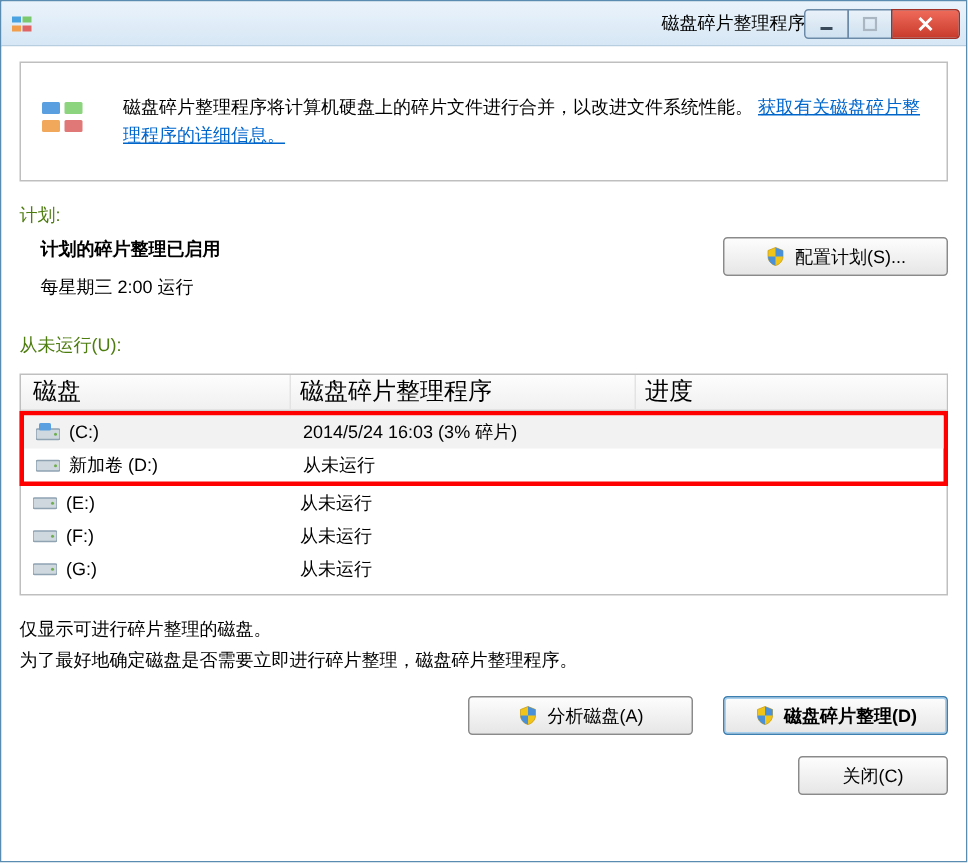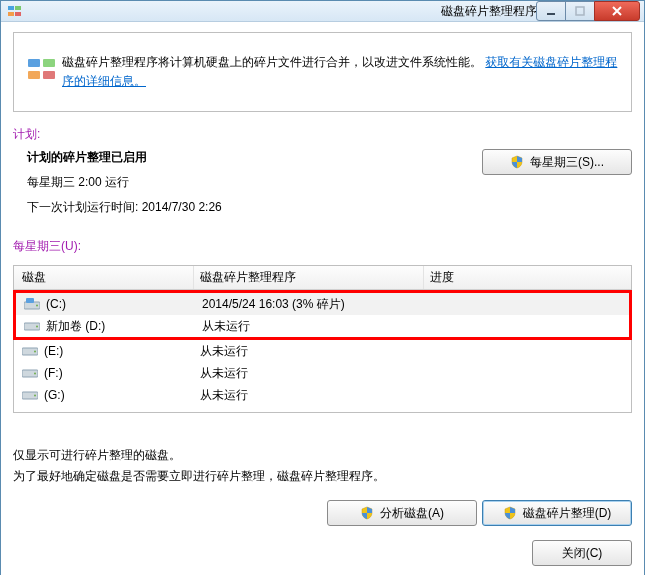--- a/index.html
+++ b/index.html
@@ -69,35 +69,35 @@
     padding: 10px 12px 12px 12px;
     background: #fff;
     display: flex;
     flex-direction: column;
   }
   .info-box {
     border: 1px solid #bfbfbf;
     padding: 20px 12px;
     display: flex;
     align-items: flex-start;
-    gap: 4px;
+    gap: 24px;
     background: #fff;
   }
   .info-icon {
     width: 32px; height: 32px;
     flex-shrink: 0;
   }
   .info-text {
     line-height: 1.6;
   }
   .info-text a { color: #0066cc; text-decoration: underline; }
   .section-label {
     margin-top: 14px;
     margin-bottom: 6px;
-    color: #a21caf;
+    color: #4d7c0f;
   }
   .schedule-row {
     display: flex;
     align-items: flex-start;
     gap: 11px;
   }
   .schedule-text {
     flex: 1;
     padding-left: 14px;
   }
@@ -114,37 +114,38 @@
     justify-content: center;
     gap: 6px;
     padding: 0 12px;
     font-size: 12px;
     font-family: inherit;
     cursor: default;
   }
   .btn.highlight {
     border: 1px solid #3c7fb1;
     box-shadow: 0 0 0 1px #a7d0ee inset;
+    font-weight: bold;
   }
   .shield {
     width: 14px; height: 14px;
     display: inline-block;
   }
   .status-box {
     border: 1px solid #bfbfbf;
     margin-top: 4px;
     background: #fff;
   }
   .table-header {
     display: flex;
     background: linear-gradient(#fdfdfd, #f0f0f0);
     border-bottom: 1px solid #d0d0d0;
     height: 24px;
     align-items: center;
-    font-size: 12px;
+    font-size: 16px;
     color: #000;
   }
   .col-disk { width: 180px; padding-left: 8px; border-right: 1px solid #e3e3e3; height:100%; display:flex; align-items:center;}
   .col-last { width: 230px; padding-left: 6px; border-right: 1px solid #e3e3e3; height:100%; display:flex; align-items:center;}
   .col-prog { flex: 1; padding-left: 6px; height:100%; display:flex; align-items:center;}
   .red-box {
     border: 3px solid #ff0000;
     margin: 0 -1px;
   }
   .table-row {
@@ -154,27 +155,27 @@
     font-size: 12px;
   }
   .table-row.selected {
     background: #f2f2f2;
   }
   .table-row .col-disk { border: none; display:flex; align-items:center; gap:6px;}
   .table-row .col-last { border: none; }
   .drive-icon { width: 16px; height: 12px; display:inline-block; }
   .table-body { padding-bottom: 6px; }
   .hint {
-    margin-top: 32px;
+    margin-top: 12px;
     line-height: 1.7;
   }
   .action-row {
     display: flex;
     justify-content: flex-end;
-    gap: 5px;
+    gap: 20px;
     margin-top: 14px;
   }
   .footer-row {
     display: flex;
     justify-content: flex-end;
     margin-top: 14px;
   }
   .btn.small { min-width: 100px; }
 </style>
 </head>
@@ -226,35 +227,34 @@
         <a href="#">获取有关磁盘碎片整理程序的详细信息。</a>
       </div>
     </div>
 
     <div class="section-label">计划:</div>
 
     <div class="schedule-row">
       <div class="schedule-text">
         <div class="bold">计划的碎片整理已启用</div>
         <div>每星期三  2:00 运行</div>
-        <div>下一次计划运行时间: 2014/7/30 2:26</div>
       </div>
       <button class="btn">
         <span class="shield">
           <svg viewBox="0 0 14 14" width="14" height="14">
             <path d="M7 1 L12 3 V7 C12 10 9.5 12.5 7 13 C4.5 12.5 2 10 2 7 V3 Z" fill="#f0c419" stroke="#c79a12" stroke-width="0.5"></path>
             <path d="M7 1 L12 3 V7 L7 7 Z" fill="#4a90d9"></path>
             <path d="M7 7 L7 13 C4.5 12.5 2 10 2 7 Z" fill="#4a90d9"></path>
           </svg>
         </span>
-        <span>每星期三(S)...</span>
+        <span>配置计划(S)...</span>
       </button>
     </div>
 
-    <div class="section-label">每星期三(U):</div>
+    <div class="section-label">从未运行(U):</div>
 
     <div class="status-box">
       <div class="table-header">
         <div class="col-disk">磁盘</div>
         <div class="col-last">磁盘碎片整理程序</div>
         <div class="col-prog">进度</div>
       </div>
       <div class="table-body" id="table-body">
           <div class="red-box">
             <div class="table-row selected">

